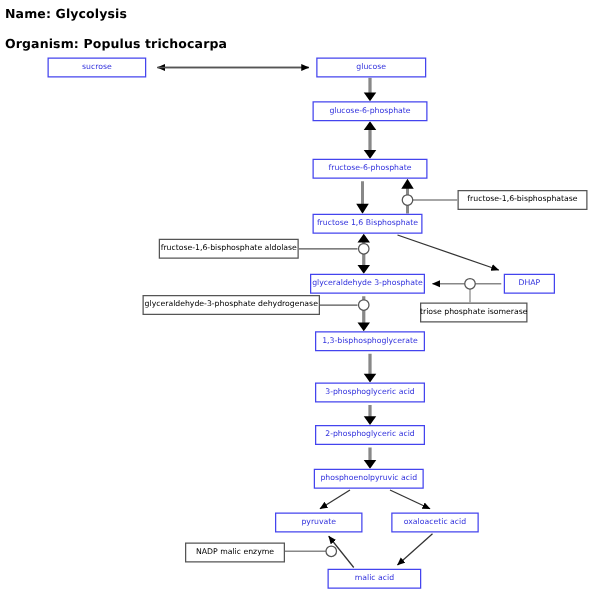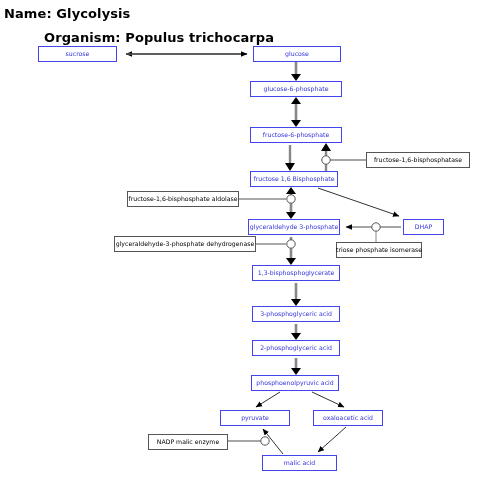--- a/index.html
+++ b/index.html
@@ -7,21 +7,21 @@
     width:480px;height:487px;
     background:#ffffff;
     font-family:"DejaVu Sans", sans-serif;
     position:relative;
     overflow:hidden;
   }
   #canvas{position:absolute;left:0;top:0;width:480px;height:487px;}
   .hdr{
     position:absolute;
     font-family:"DejaVu Sans", sans-serif;
-    font-size:13px;
+    font-size:10px;
     font-weight:bold;
     color:#000;
     white-space:nowrap;
     letter-spacing:0.1px;
   }
   .node{
     position:absolute;
     box-sizing:border-box;
     border:1px solid #4444ee;
     background:#ffffff;
@@ -53,21 +53,21 @@
     z-index:3;
   }
   svg.edges{position:absolute;left:0;top:0;width:480px;height:487px;z-index:1;}
 </style>
 </head>
 <body>
 
 <div id="canvas">
 
   <div class="hdr" style="left:4px;top:6px;">Name: Glycolysis</div>
-  <div class="hdr" style="left:4px;top:30px;margin-left:40px;">Organism: Populus trichocarpa</div>
+  <div class="hdr" style="left:4px;top:30px;">Organism: Populus trichocarpa</div>
 
   <svg class="edges" viewBox="0 0 480 487">
     <defs>
       <marker id="ah" markerWidth="7" markerHeight="7" refX="6" refY="3.2" orient="auto" markerUnits="userSpaceOnUse">
         <path d="M0,0.4 L6.4,3.2 L0,6 z" fill="#000000"></path>
       </marker>
       <marker id="ahs" markerWidth="6" markerHeight="6" refX="5" refY="2.7" orient="auto" markerUnits="userSpaceOnUse">
         <path d="M0,0.3 L5.2,2.7 L0,5.1 z" fill="#000000"></path>
       </marker>
     </defs>

